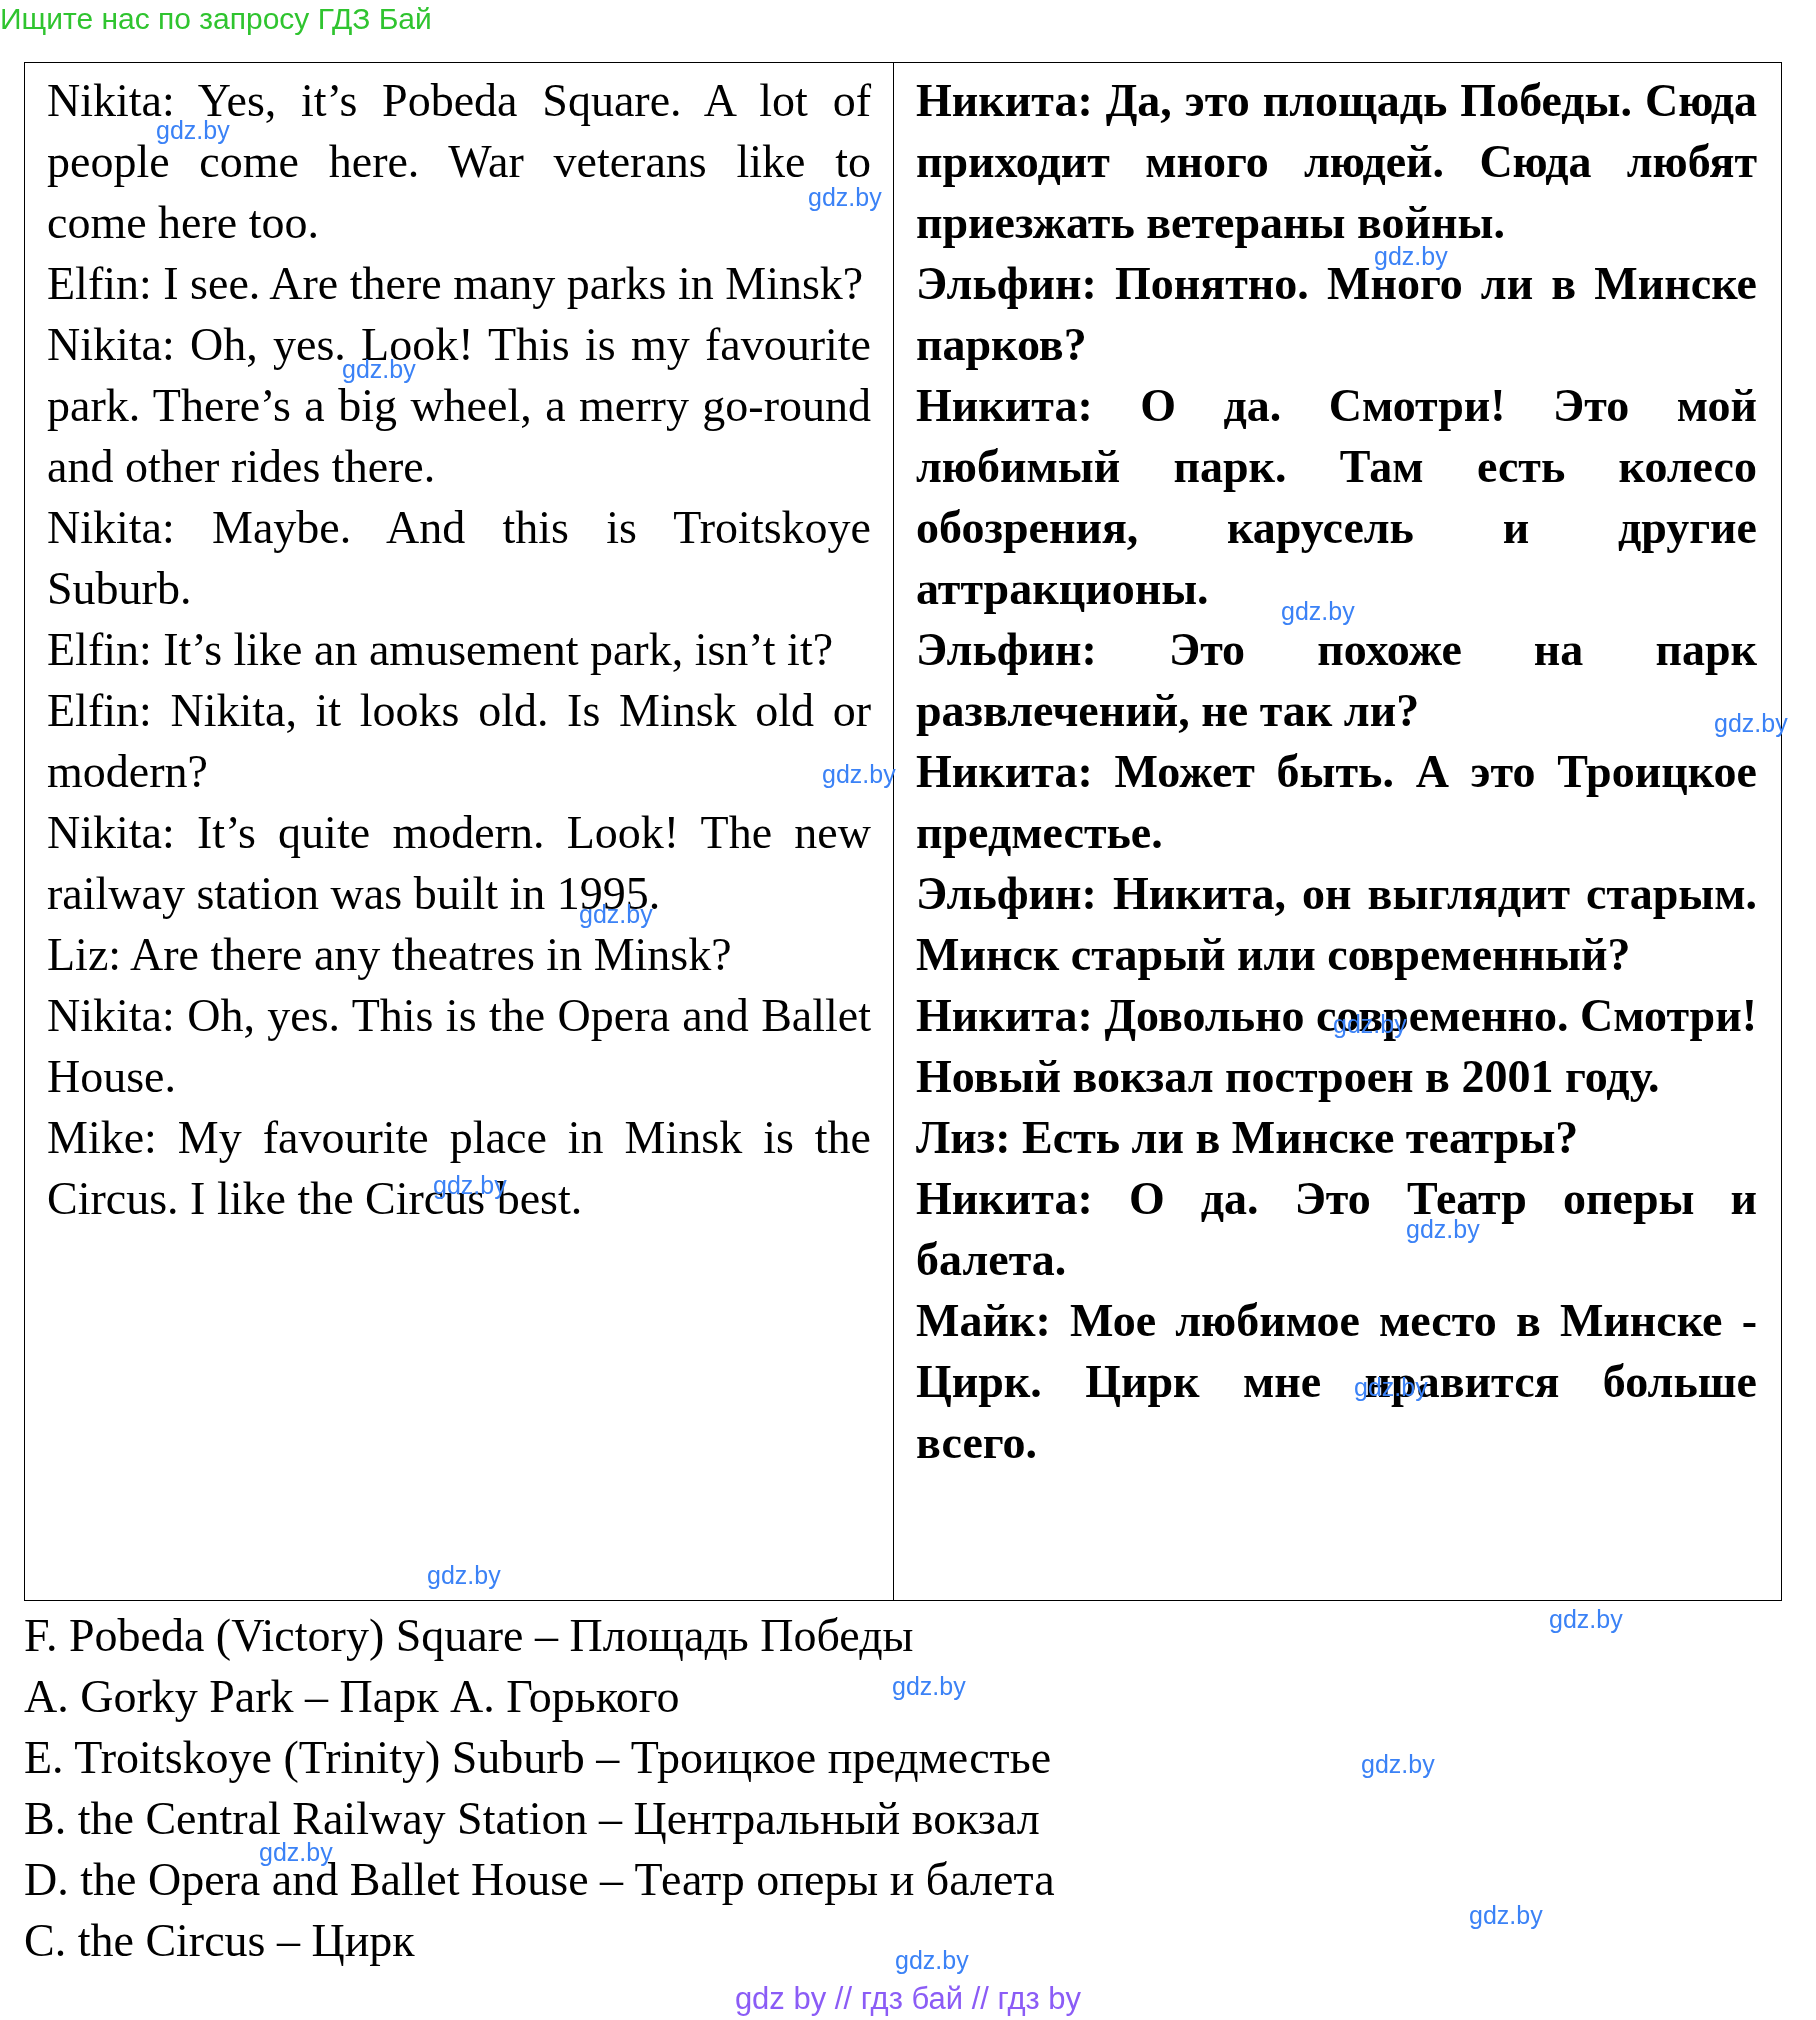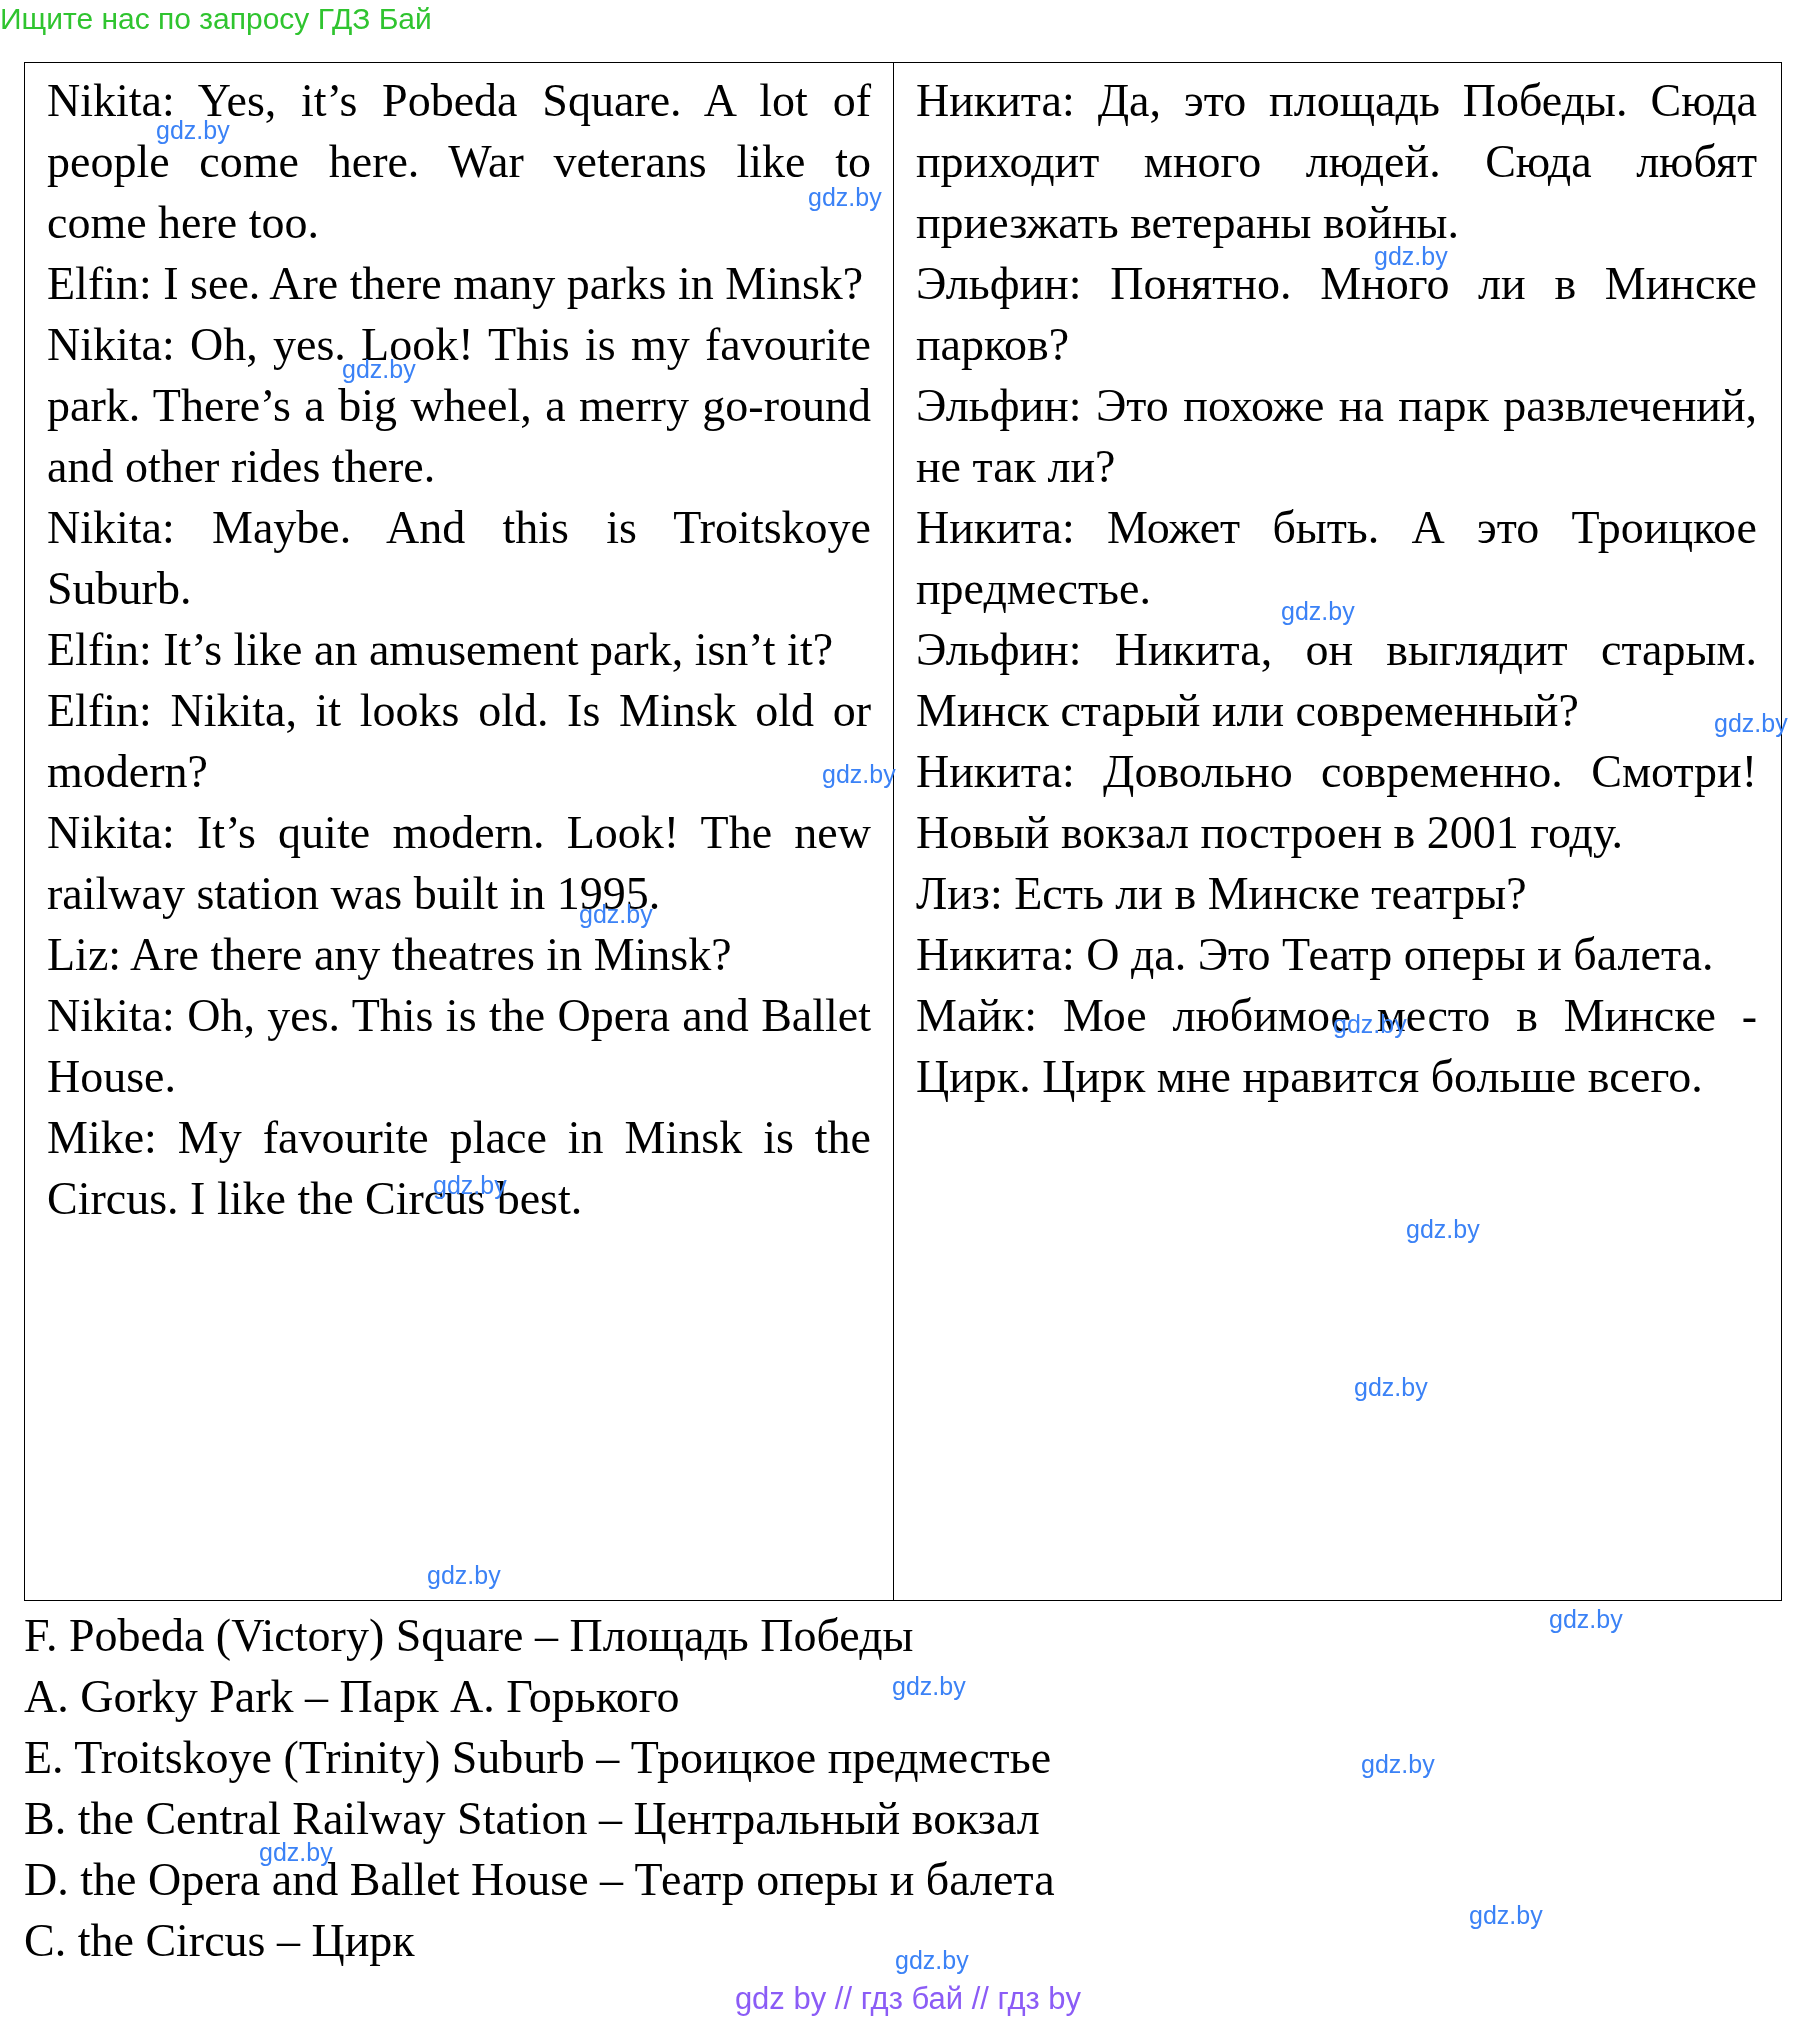--- a/index.html
+++ b/index.html
@@ -1,21 +1,21 @@
 <!DOCTYPE html>
 <html style="font-size:14.6px"><head>
 <meta charset="utf-8">
 <style>
   html, body { margin:0; padding:0; background:#ffffff; }
   body { width:1816px; height:2020px; position:relative; overflow:hidden; font-family:"Liberation Serif", serif; color:#000; }
   .top-banner { position:absolute; top:0; left:0; width:1816px; font-family:"Liberation Sans", sans-serif; font-size:30px; color:#2fc42f; line-height:37px; }
   .tbl { position:absolute; left:24px; top:62px; width:1758px; height:1539px; border:1.8px solid #000; box-sizing:border-box; display:flex; }
   .col { box-sizing:border-box; padding:7.3px 22px 0 22px; font-size:46px; line-height:61px; text-align:justify; }
   .col.left { width:869px; border-right:1.8px solid #000; }
-  .col.right { width:885px; padding-left:22px; padding-right:22px; }
+  .col.right { width:885px; padding-left:22px; padding-right:22px;font-weight:bold; }
   .line { display:block; }
   .list { position:absolute; left:24px; top:1605px; font-size:46px; line-height:61px; }
   .wm { position:absolute; font-family:"Liberation Sans", sans-serif; font-size:25px; color:#3b82f6;margin-left:40px; }
   .footer { position:absolute; top:1981px; left:0; width:1816px; text-align:center; font-family:"Liberation Sans", sans-serif; font-size:31px; color:#8b5cf6; }
 </style>
 </head>
 <body>
 
 <div class="top-banner">Ищите нас по запросу ГДЗ Бай</div>
 
@@ -28,20 +28,21 @@
     <span class="line">Elfin: It’s like an amusement park, isn’t it?</span>
     <span class="line">Elfin: Nikita, it looks old. Is Minsk old or modern?</span>
     <span class="line">Nikita: It’s quite modern. Look! The new railway station was built in 1995.</span>
     <span class="line">Liz: Are there any theatres in Minsk?</span>
     <span class="line">Nikita: Oh, yes. This is the Opera and Ballet House.</span>
     <span class="line">Mike: My favourite place in Minsk is the Circus. I like the Circus best.</span>
   </div>
   <div class="col right">
     <span class="line">Никита: Да, это площадь Победы. Сюда приходит много людей. Сюда любят приезжать ветераны войны.</span>
     <span class="line">Эльфин: Понятно. Много ли в Минске парков?</span>
+    <span class="line">Никита: О да. Смотри! Это мой любимый парк. Там есть колесо обозрения, карусель и другие аттракционы.</span>
     <span class="line">Эльфин: Это похоже на парк развлечений, не так ли?</span>
     <span class="line">Никита: Может быть. А это Троицкое предместье.</span>
     <span class="line">Эльфин: Никита, он выглядит старым. Минск старый или современный?</span>
     <span class="line">Никита: Довольно современно. Смотри! Новый вокзал построен в 2001 году.</span>
     <span class="line">Лиз: Есть ли в Минске театры?</span>
     <span class="line">Никита: О да. Это Театр оперы и балета.</span>
     <span class="line">Майк: Мое любимое место в Минске - Цирк. Цирк мне нравится больше всего.</span>
   </div>
 </div>
 

